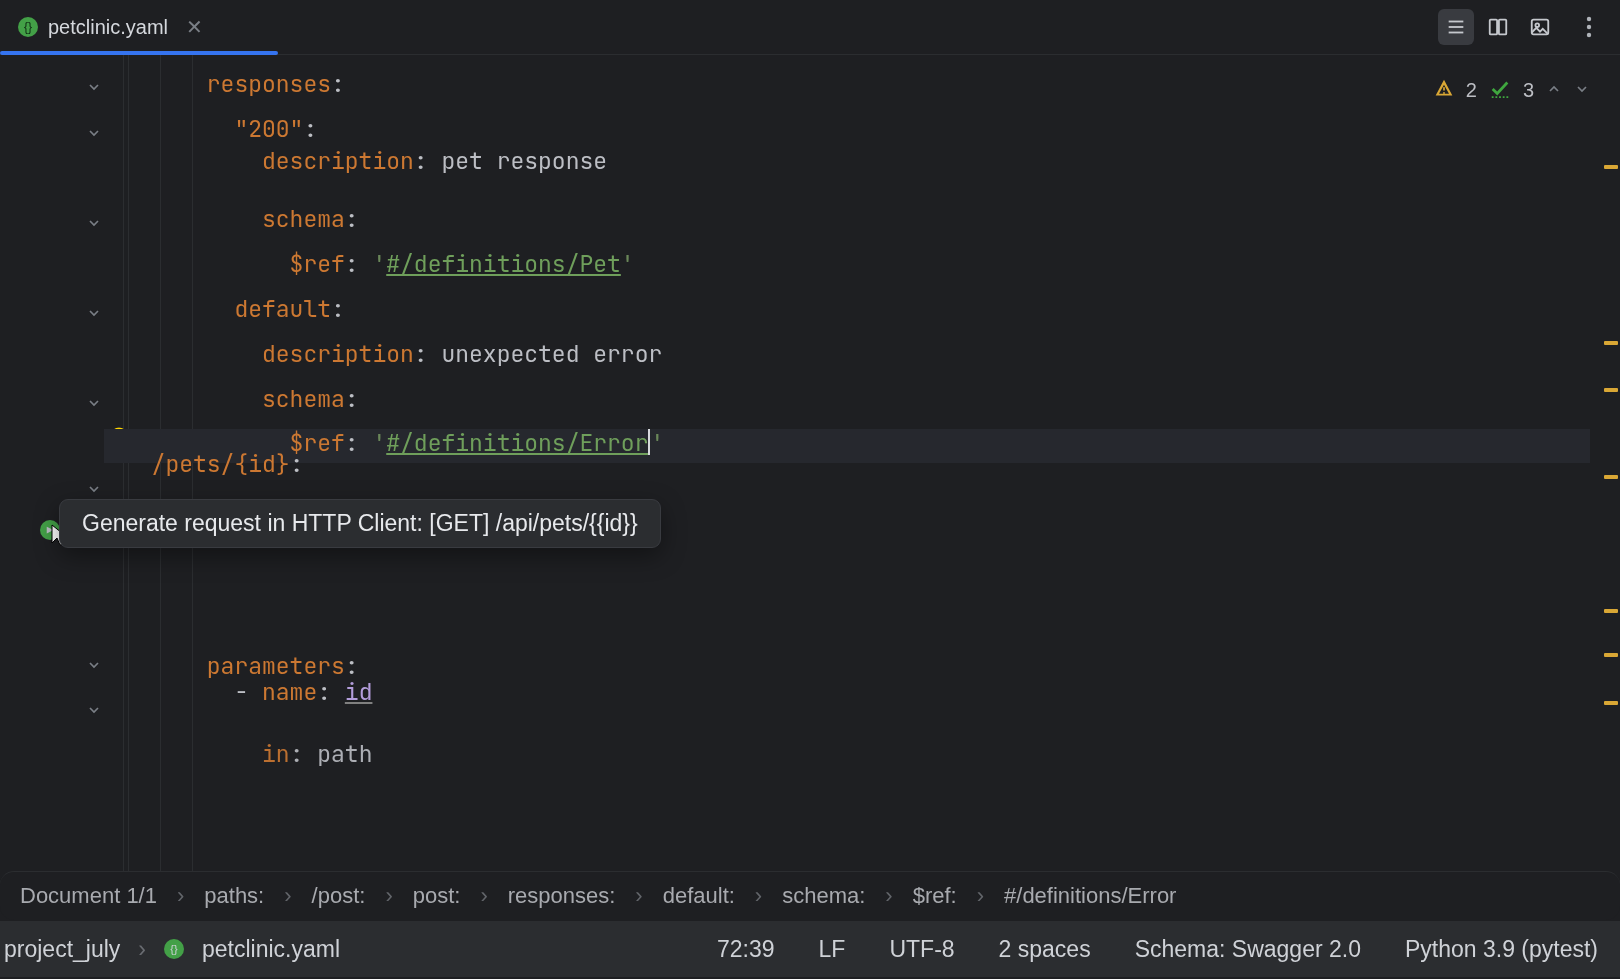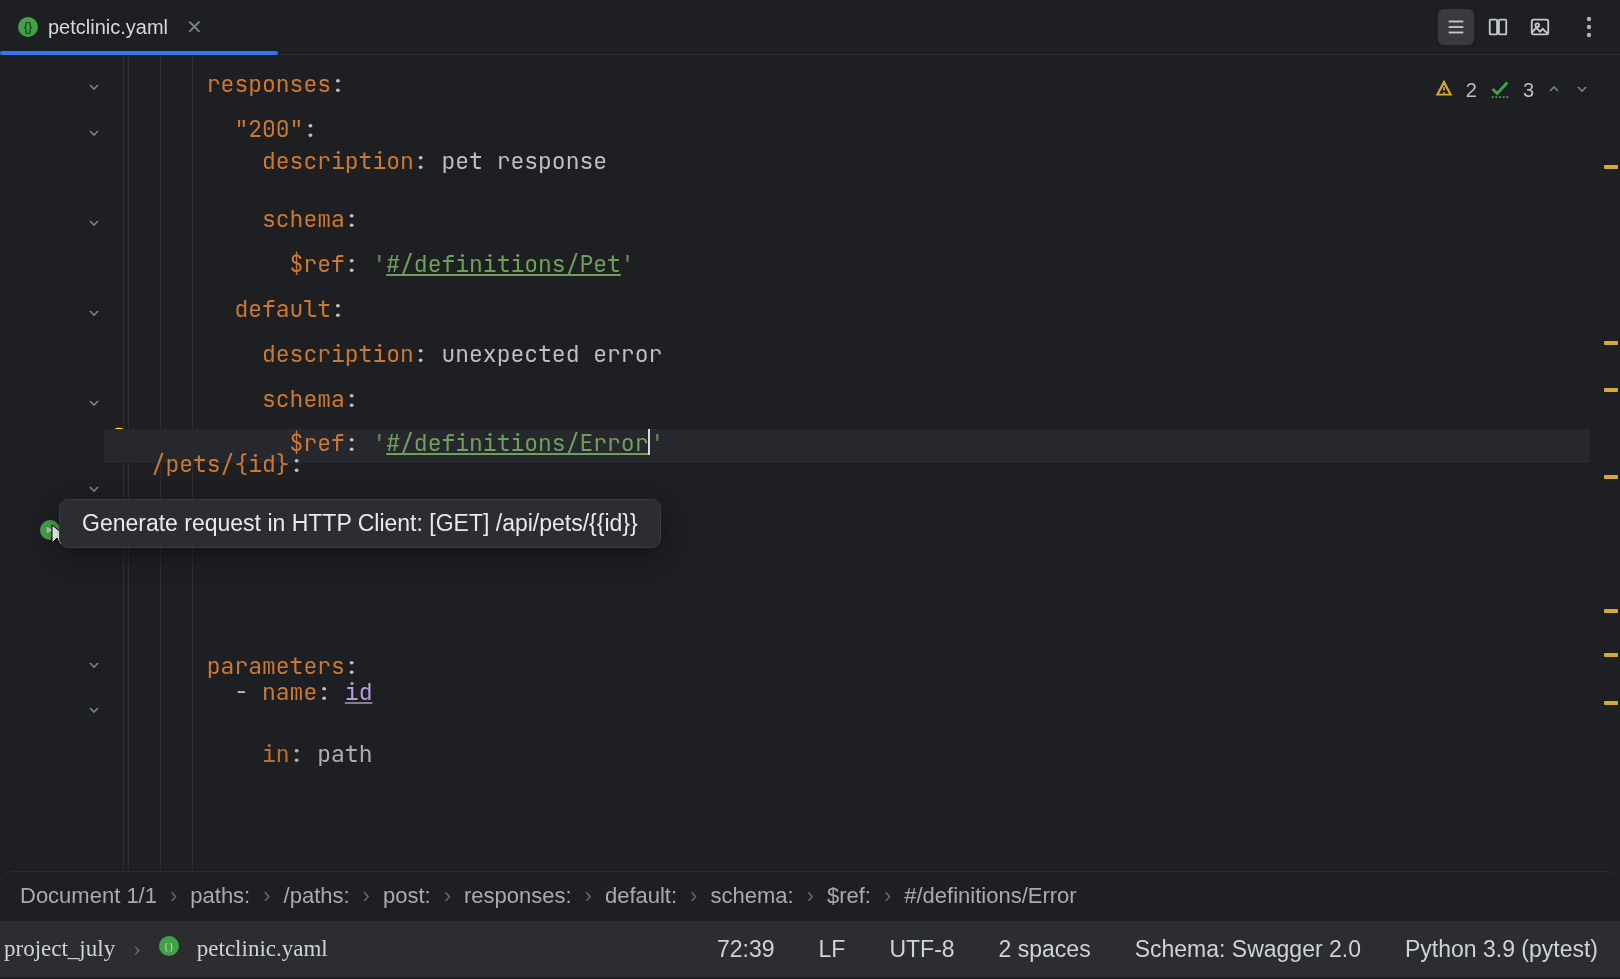--- a/index.html
+++ b/index.html
@@ -222,21 +222,21 @@
     box-shadow: 0 8px 24px rgba(0,0,0,.4);
     z-index: 10;
     white-space: nowrap;
   }
 
   
   .breadcrumb {
     height: 48px;
     display: flex;
     align-items: center;
-    gap: 1px;
+    gap: 8px;
     padding: 0 20px;
     background: #1e1f22;
     border-top: 1px solid #2b2d30;
     font-size: 22px;
     color: #a8aaaf;
     font-family: "Segoe UI", Arial, sans-serif;
     overflow: hidden;
     border-radius: 14px;
   }
   .crumb { cursor: pointer; }
@@ -251,23 +251,22 @@
     display: flex;
     align-items: center;
     background: #2b2d30;
     border-top: 1px solid #1e1f22;
     font-size: 23px;
     color: #cfd2d7;
     font-family: "Segoe UI", Arial, sans-serif;
     padding: 0 0 0 0;
   }
   .navcrumb {
-    display: flex; align-items: flex-start; gap: 10px;
+    display: flex; align-items: center; gap: 10px;
     padding-left: 4px;
-    font-family: Liberation Serif, serif;
   }
   .navsep { color: #696c71; margin: 0 8px; }
   .status-spacer { flex: 1; }
   .status-cell {
     padding: 0 22px;
     cursor: pointer;
   }
   .green-circle {
     display: inline-flex;
     width: 20px; height: 20px;
@@ -417,21 +416,21 @@
       <div class="mark" style="top:646px"></div>
     </div>
   </div>
 </div>
 
 <div class="breadcrumb">
   <span class="crumb">Document 1/1</span>
     <span class="sep">›</span>
   <span class="crumb">paths:</span>
     <span class="sep">›</span>
-  <span class="crumb">/paths:</span>
+  <span class="crumb">/post:</span>
     <span class="sep">›</span>
   <span class="crumb">post:</span>
     <span class="sep">›</span>
   <span class="crumb">responses:</span>
     <span class="sep">›</span>
   <span class="crumb">default:</span>
     <span class="sep">›</span>
   <span class="crumb">schema:</span>
     <span class="sep">›</span>
   <span class="crumb">$ref:</span>

